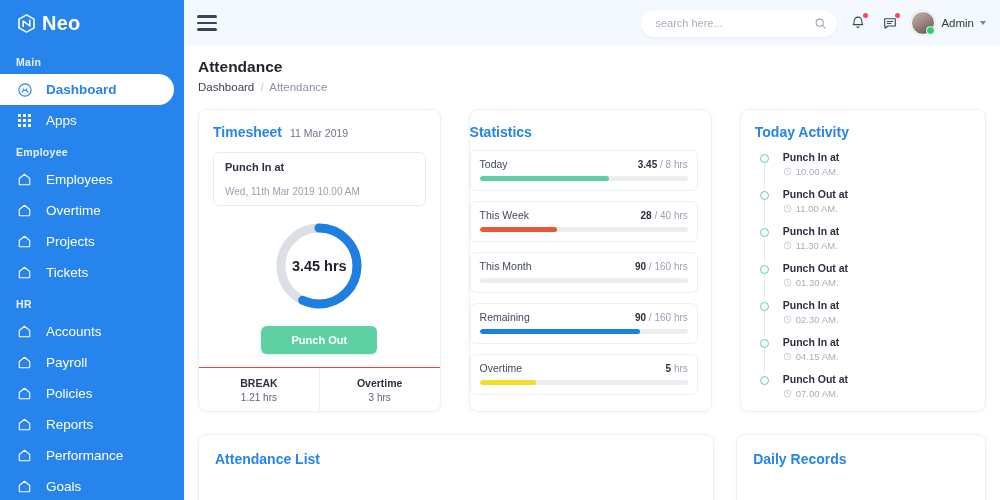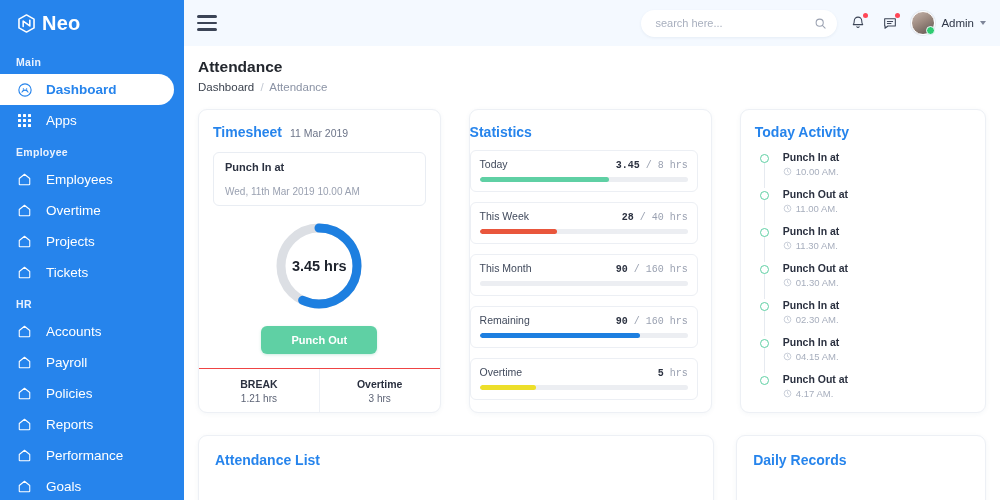--- a/index.html
+++ b/index.html
@@ -199,21 +199,21 @@
   .card-stats { width: 254px; padding: 14px 13px 12px 0; }
   .stat-row {
     border: 1px solid #eceff4;
     border-radius: 6px;
     padding: 7px 9px 9px 9px;
     margin-top: 10px;
   }
   .stat-row:first-of-type { margin-top: 12px; }
   .stat-top { display: flex; align-items: baseline; justify-content: space-between; }
   .stat-name { font-size: 10.5px; color: #414a5c; }
-  .stat-val { font-size: 10px; color: #9aa1b1; font-family: Liberation Mono, monospace; }
+  .stat-val { font-size: 10px; color: #9aa1b1; }
   .stat-val b { color: #2b3140; font-weight: bold; }
   .track {
     margin-top: 6px;
     height: 5px; border-radius: 3px;
     background: #eceef2;
     overflow: hidden;
   }
   .track > i { display:block; height: 100%; border-radius: 3px; }
 
   
@@ -629,21 +629,21 @@
               <div class="tl-marker">
                   <div class="tl-dot"></div>
                 </div>
               <div class="tl-text">
                 <div class="tl-title">Punch Out at</div>
                 <div class="tl-time">
                   <svg width="9" height="9" viewBox="0 0 24 24" class="svg-ico">
                       <circle cx="12" cy="12" r="9" fill="none" stroke="#b9c0cd" stroke-width="2"></circle>
                       <path d="M12 7.2V12l3.2 2" fill="none" stroke="#b9c0cd" stroke-width="2" stroke-linecap="round"></path>
                     </svg>
-                  <span>4.17 AM.</span>
+                  <span>07.00 AM.</span>
                 </div>
               </div>
             </div>
 
           </div>
         </div>
       </div>
 
       <div class="cards-row-bottom">
         <div class="card card-bottom-wide">

